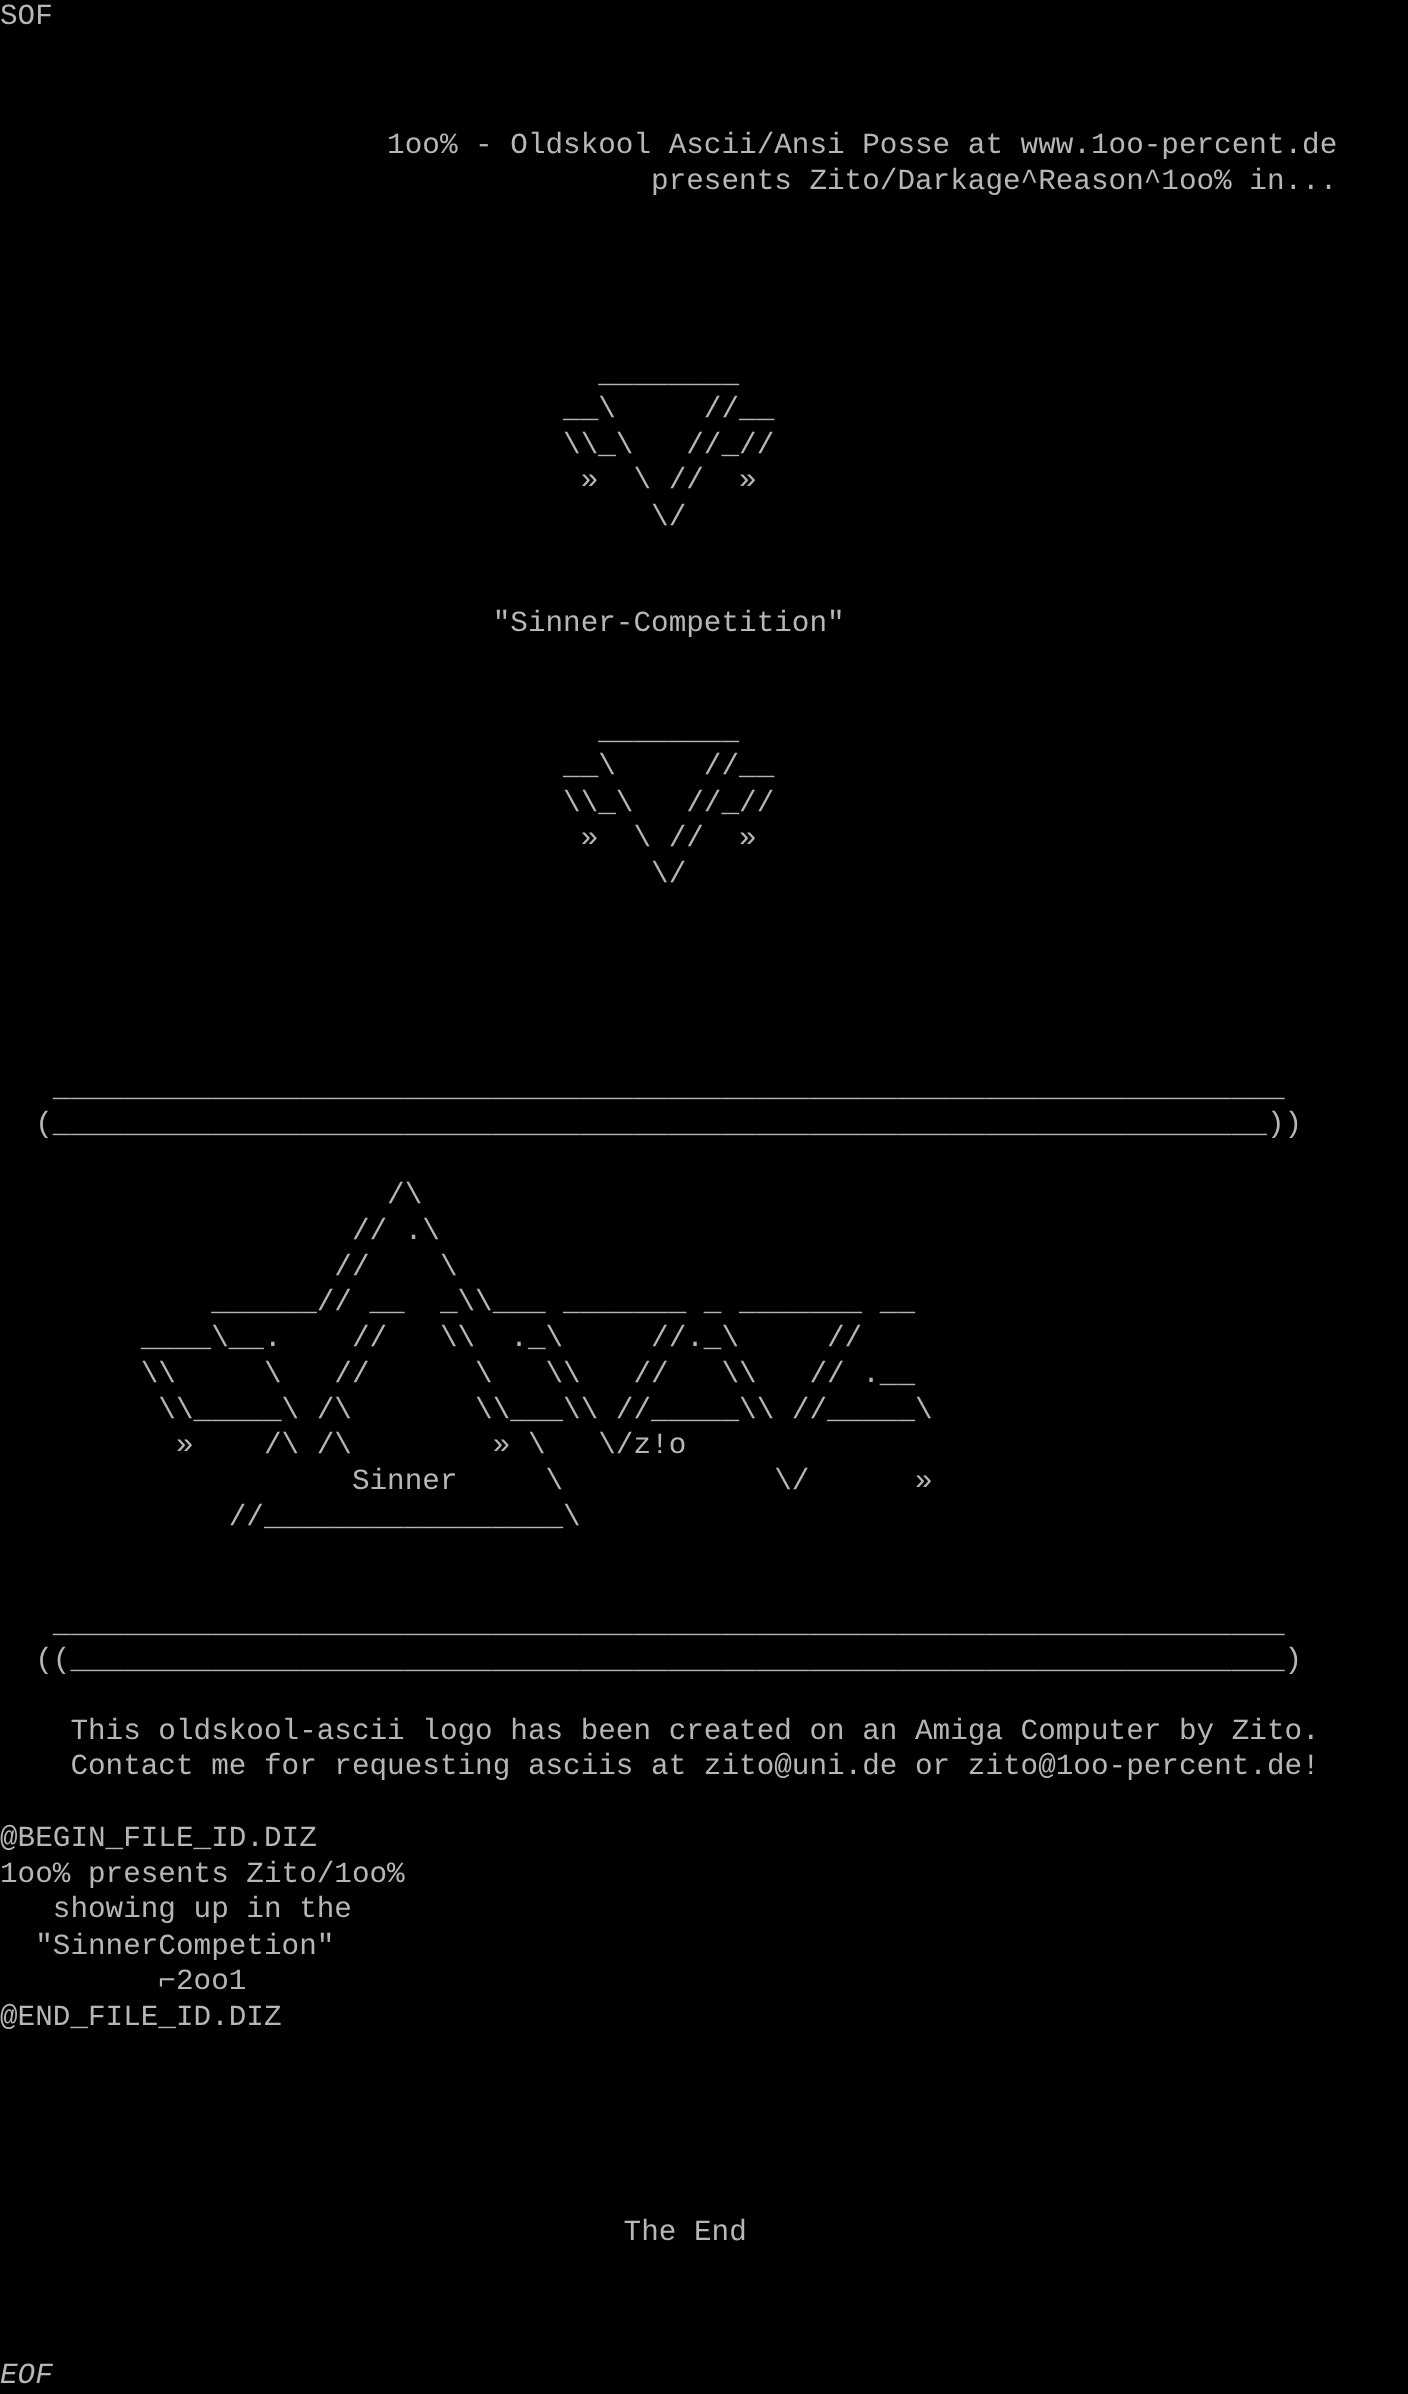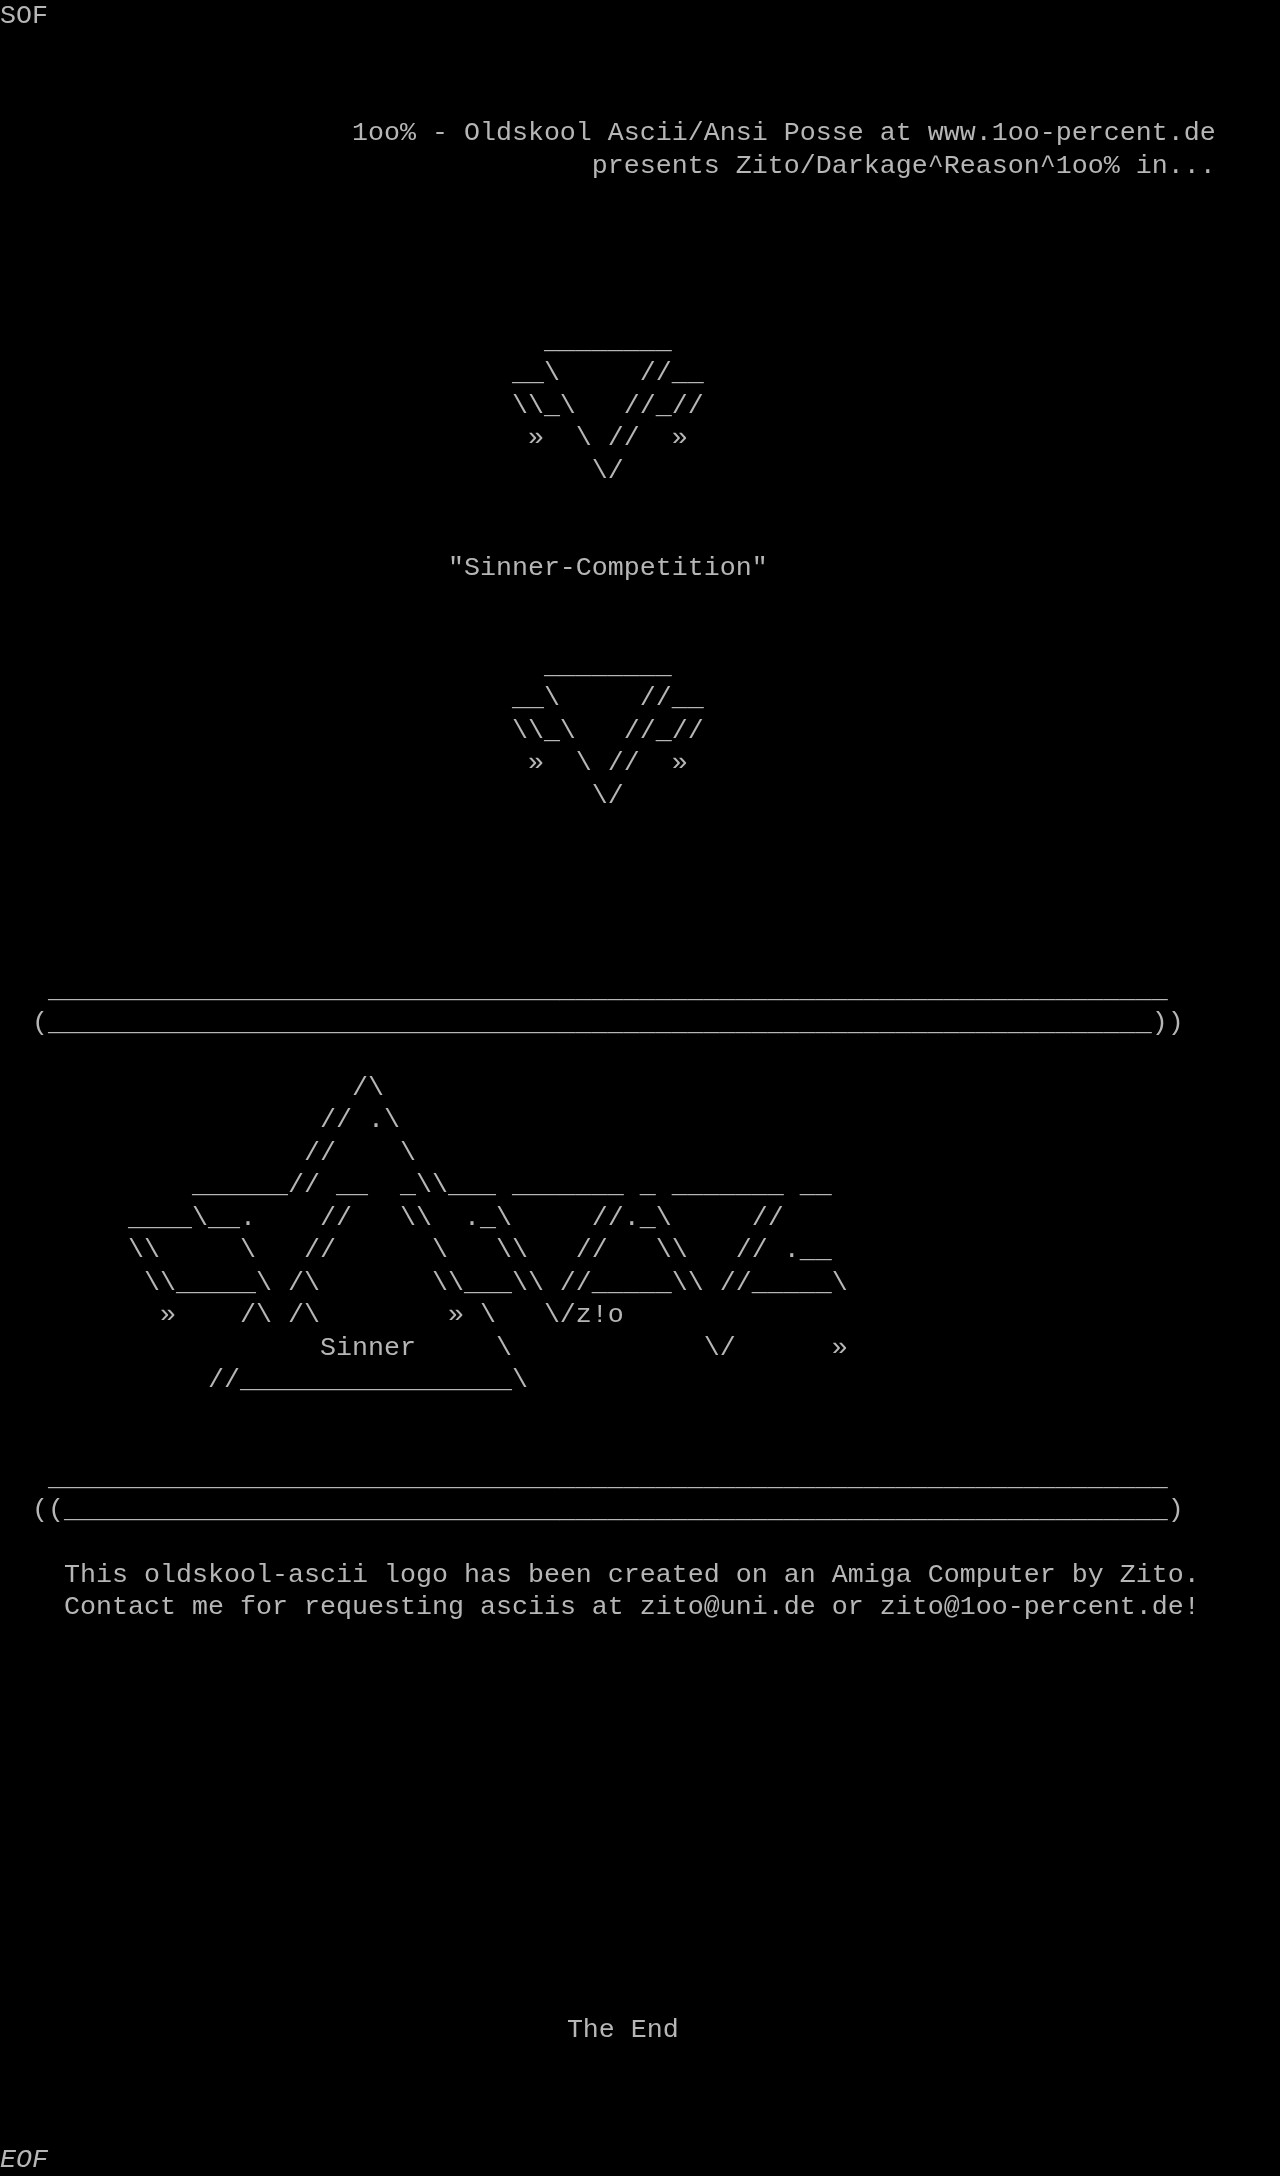--- a/index.html
+++ b/index.html
@@ -58,15 +58,21 @@
         ____\__.    //   \\  ._\     //._\     //
         \\     \   //      \   \\   //   \\   // .__
          \\_____\ /\       \\___\\ //_____\\ //_____\
           »    /\ /\        » \   \/z!o
                     Sinner     \            \/      »
              //_________________\</pre>
   <pre class="block" style="top: 1461.5px;">   ______________________________________________________________________
   ((_____________________________________________________________________)</pre>
   <pre class="block" style="top: 1558.9px; padding-left: 16px;">   This oldskool-ascii logo has been created on an Amiga Computer by Zito.
    Contact me for requesting asciis at zito@uni.de or zito@1oo-percent.de!</pre>
+  <pre class="block" style="top: 1656.4px;">@BEGIN_FILE_ID.DIZ
+1oo% presents Zito/1oo%
+   showing up in the
+  "SinnerCompetion"
+         ⌐2oo1
+@END_FILE_ID.DIZ</pre>
   <pre class="block" style="top: 2013.6px; margin-left: 23px;">                                  The End</pre>
   <pre class="block" style="top: 2143.5px; font-style: italic;">EOF</pre>
 </div>
 
 </body></html>

